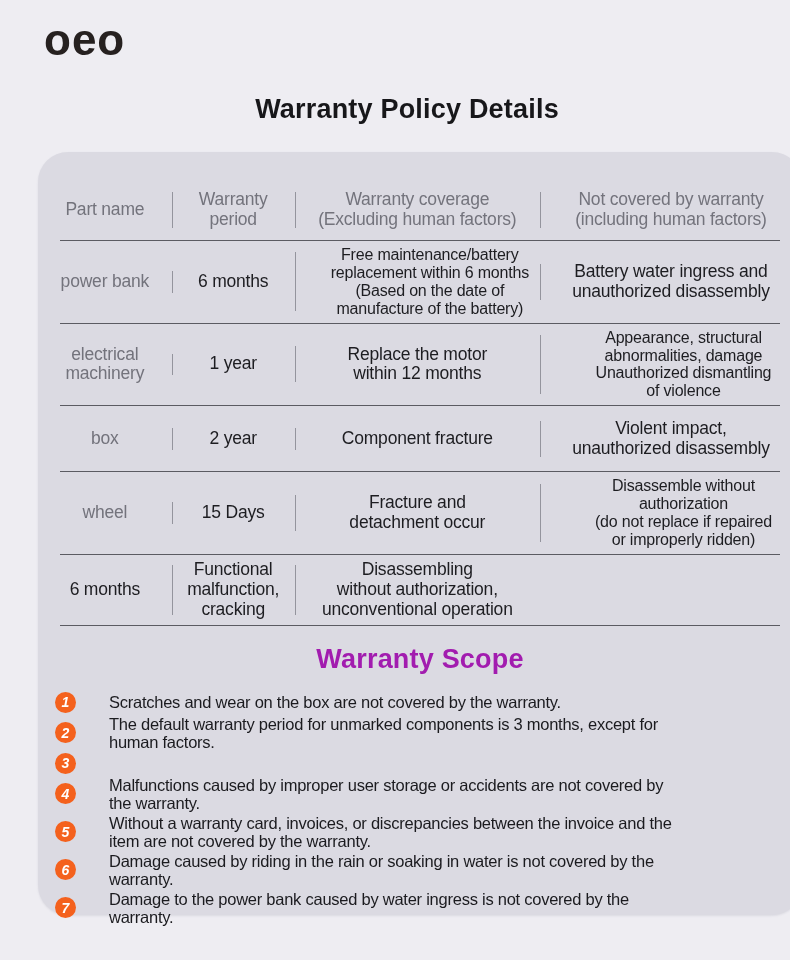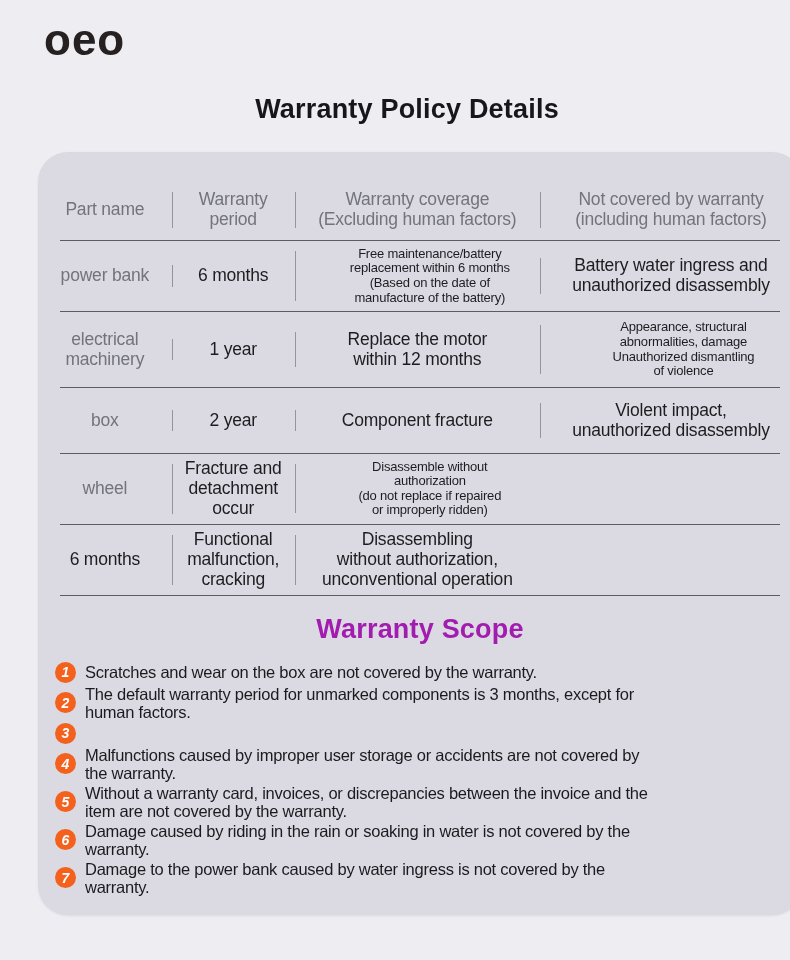--- a/index.html
+++ b/index.html
@@ -39,21 +39,21 @@
   .trow.r2{min-height:65px;}
   .trow.r3{min-height:67px;}
   .trow.r4{min-height:70px;}
   .cell{
     position:relative;text-align:center;white-space:pre-line;
     font-size:17.5px;letter-spacing:-.2px;line-height:1.14;
     color:#1d1d21;padding:5px 3px;
   }
   .cell.gray{color:#73737c;}
   .cell.dark{color:#1d1d21;font-weight:500;}
-  .cell.sm{font-size:13px;line-height:1.12;letter-spacing:-.2px;padding-left:28px;}
+  .cell.sm{font-size:16px;line-height:1.12;letter-spacing:-.2px;padding-left:28px;}
   .cell + .cell::before{
     content:"";position:absolute;left:0;top:14%;bottom:14%;
     width:1px;background:#94949d;
   }
   .rowline{height:1px;background:#5b5b62;margin:0 22px;}
   
   .scope-title{
     margin-top:18px;text-align:center;
     font-size:27px;font-weight:600;color:#a21caf;letter-spacing:.2px;
   }
@@ -63,21 +63,21 @@
     flex:0 0 21px;width:21px;height:21px;margin-right:9px;
     border-radius:50%;
     background:var(--accent,#f4611d);
     color:#fff;font-size:14px;font-weight:bold;font-style:italic;
     display:flex;align-items:center;justify-content:center;
     line-height:1;
   }
   .scope-text{
     white-space:pre-line;
     font-size:16.5px;letter-spacing:-.25px;line-height:1.09;
-    color:#1b1b1f;font-weight:500;
+    color:#1b1b1f;font-weight:500;margin-left:24px;
   }
 </style>
 </head>
 <body style="--page-bg: #eeedf2; --card-bg: #dbdae2; --accent: #f4611d;">
 
 <div>
 
   <div class="logo">oeo</div>
 
   <div class="page-title">Warranty Policy Details</div>
@@ -126,20 +126,21 @@
         <div class="cell gray">box</div>
         <div class="cell dark">2 year</div>
         <div class="cell dark">Component fracture</div>
         <div class="cell dark">Violent impact,
 unauthorized disassembly</div>
       </div>
       <div class="rowline"></div>
 
       <div class="trow r3">
         <div class="cell gray">wheel</div>
+        <div class="cell dark">15 Days</div>
         <div class="cell dark">Fracture and
 detachment occur</div>
         <div class="cell dark sm">Disassemble without
 authorization
 (do not replace if repaired
 or improperly ridden)</div>
       </div>
       <div class="rowline"></div>
 
       <div class="trow r4">

